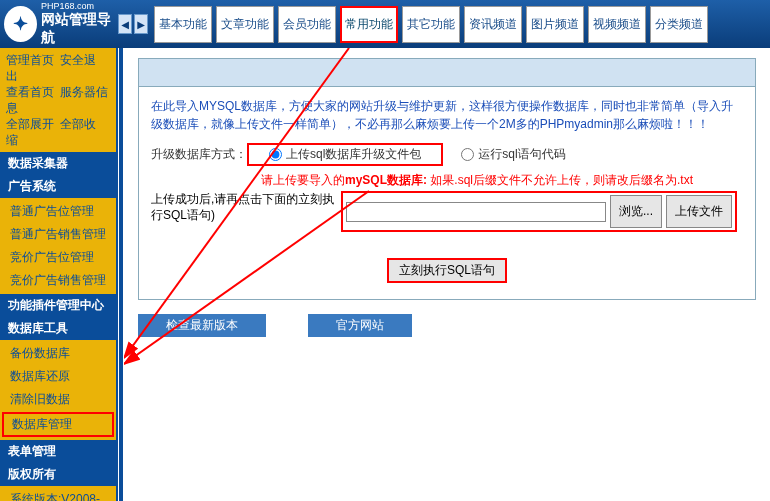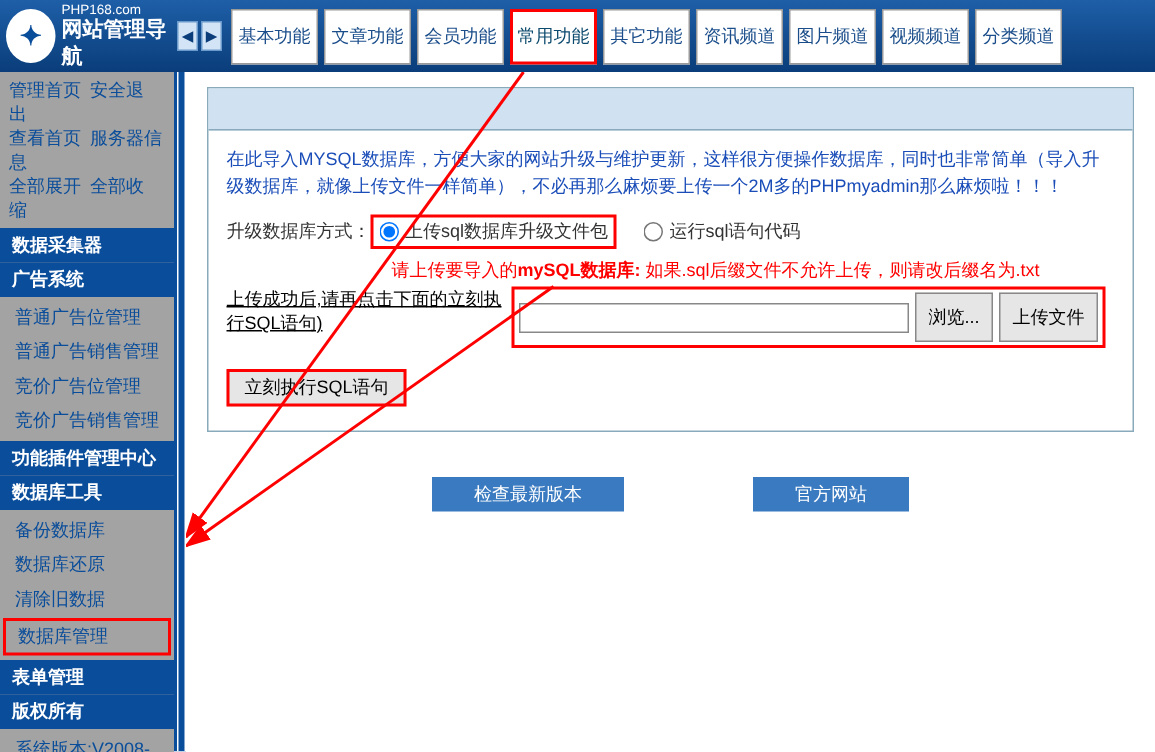--- a/index.html
+++ b/index.html
@@ -14,21 +14,21 @@
 
 .nav-arrows { display: flex; gap: 2px; margin-right: 6px; }
 .nav-arrow { width: 14px; height: 20px; background: #d4e4f7; border: 1px solid #6a9acc; color: #0a3d7a; display: flex; align-items: center; justify-content: center; cursor: pointer; font-size: 10px; }
 
 .top-tabs { display: flex; gap: 4px; }
 .top-tab { width: 58px; height: 37px; background: #fff; border: 1px solid #999; display: flex; align-items: center; justify-content: center; cursor: pointer; color: #1a4d8a; }
 .top-tab.active { border: 2px solid #f00; color: #0c4a6e; }
 
 .main { display: flex; height: calc(100% - 48px); }
 
-.sidebar { width: 118px; background: #a3a3a3; border-right: 2px solid #0a4d9a; overflow-y: auto; }
+.sidebar { width: 118px; background: #eab308; border-right: 2px solid #0a4d9a; overflow-y: auto; }
 .sidebar-links { padding: 4px 6px; line-height: 16px; color: #0a4d9a; }
 .sidebar-links a { color: #0a4d9a; text-decoration: none; margin-right: 6px; cursor: pointer; }
 
 .side-section { }
 .side-header { background: #0a4d9a; color: #fff; padding: 3px 8px; font-weight: bold; cursor: pointer; }
 .side-items { padding: 2px 0; }
 .side-item { padding: 3px 10px; color: #0a4d9a; cursor: pointer; }
 .side-item.highlighted { border: 2px solid #f00; margin: 1px 2px; padding: 2px 8px; }
 
 .content { flex: 1; display: flex; }
@@ -38,36 +38,36 @@
 .panel { border: 1px solid #8ab; background: #fff; }
 .panel-top { height: 28px; background: #d0e2f2; border-bottom: 1px solid #8ab; }
 .panel-body { padding: 10px 12px 16px 12px; }
 
 .intro { color: #1a4db8; line-height: 18px; margin-bottom: 10px; }
 
 .form-row { display: flex; align-items: center; margin: 6px 0; color: #333; }
 .form-label { width: 96px; }
 .radio-group { display: flex; align-items: center; gap: 18px; }
 .radio-opt { display: flex; align-items: center; gap: 4px; }
-.radio-opt.boxed { border: 2px solid #f00; padding: 1px 4px; }
+.radio-opt.boxed { border: 2px solid #f00; padding: 1px 20px; }
 .radio-opt input { margin: 0; }
 
 .warn { color: #f00; margin-left: 110px; margin-top: 4px; margin-bottom: 2px; }
 .warn .sql { color: #f00; font-weight: bold; }
 
 .upload-row { display: flex; align-items: flex-start; }
-.upload-label { width: 190px; line-height: 16px; text-decoration: underline; }
+.upload-label { width: 190px; line-height: 16px; }
 .upload-controls { display: flex; align-items: center; border: 2px solid #f00; padding: 2px 3px; }
 .file-input { width: 260px; height: 20px; border: 1px solid #888; background: #fff; }
 .btn { height: 33px; padding: 0 8px; background: #e6e6e6; border: 1px solid #888; cursor: pointer; margin-left: 4px; font-size: 12px; }
 
-.exec-row { text-align: left; margin-top: 14px; }
+.exec-row { text-align: center; margin-top: 26px; }
 .exec-btn { border: 2px solid #f00; padding: 2px 10px; background: #e6e6e6; cursor: pointer; display: inline-block; }
 
-.bottom-tabs { display: flex; gap: 86px; margin-top: 30px; justify-content: center; }
+.bottom-tabs { display: flex; gap: 42px; margin-top: 14px; justify-content: flex-start; }
 .bottom-tab { background: #3a7ac0; color: #fff; padding: 3px 28px; cursor: pointer; }
 
 svg.arrows { position: absolute; top: 0; left: 0; pointer-events: none; }
 </style>
 </head>
 <body>
 
 <div class="header">
   <div class="logo-area">
     <div class="logo-circle">✦</div>

